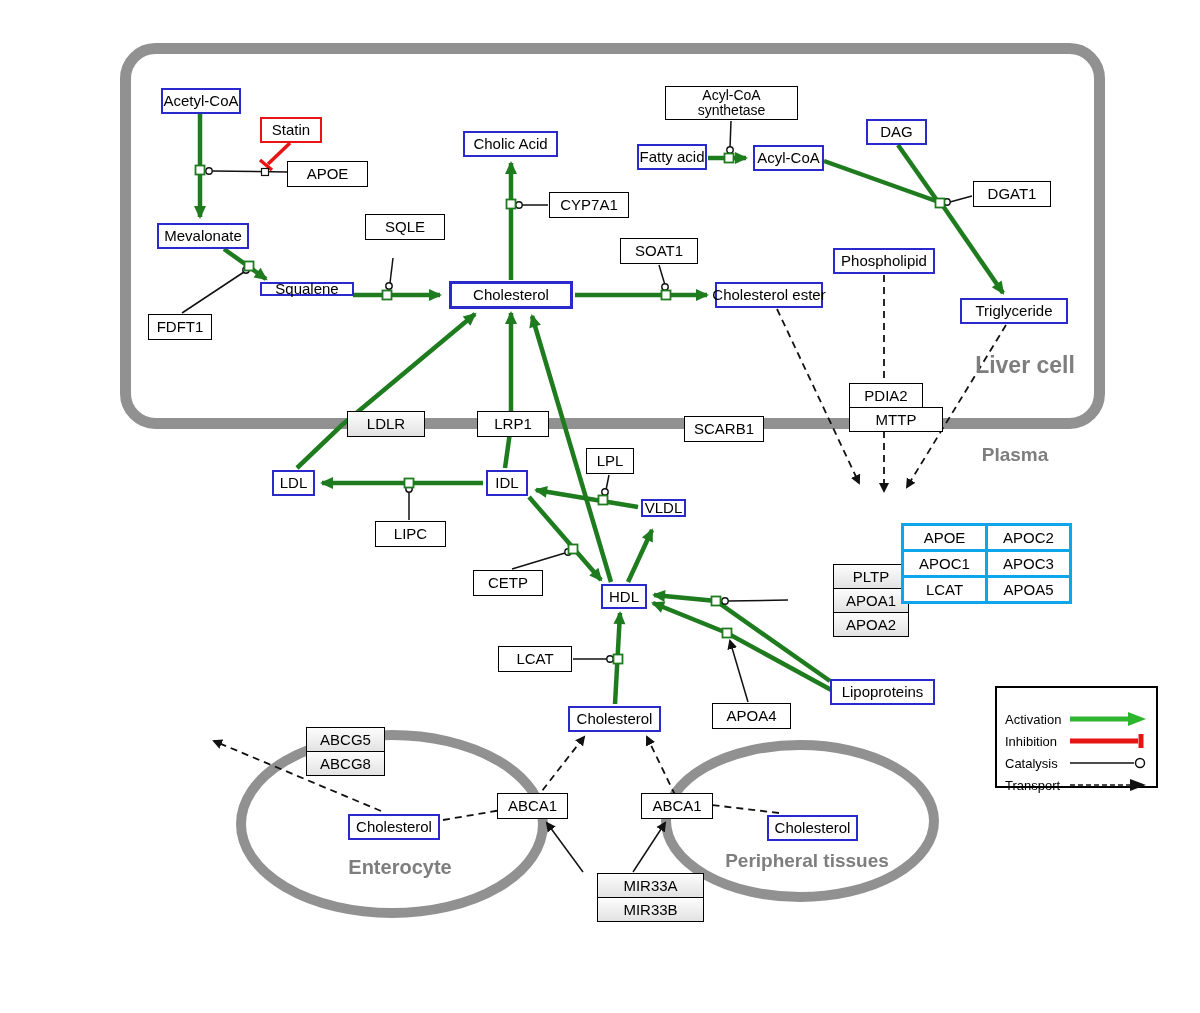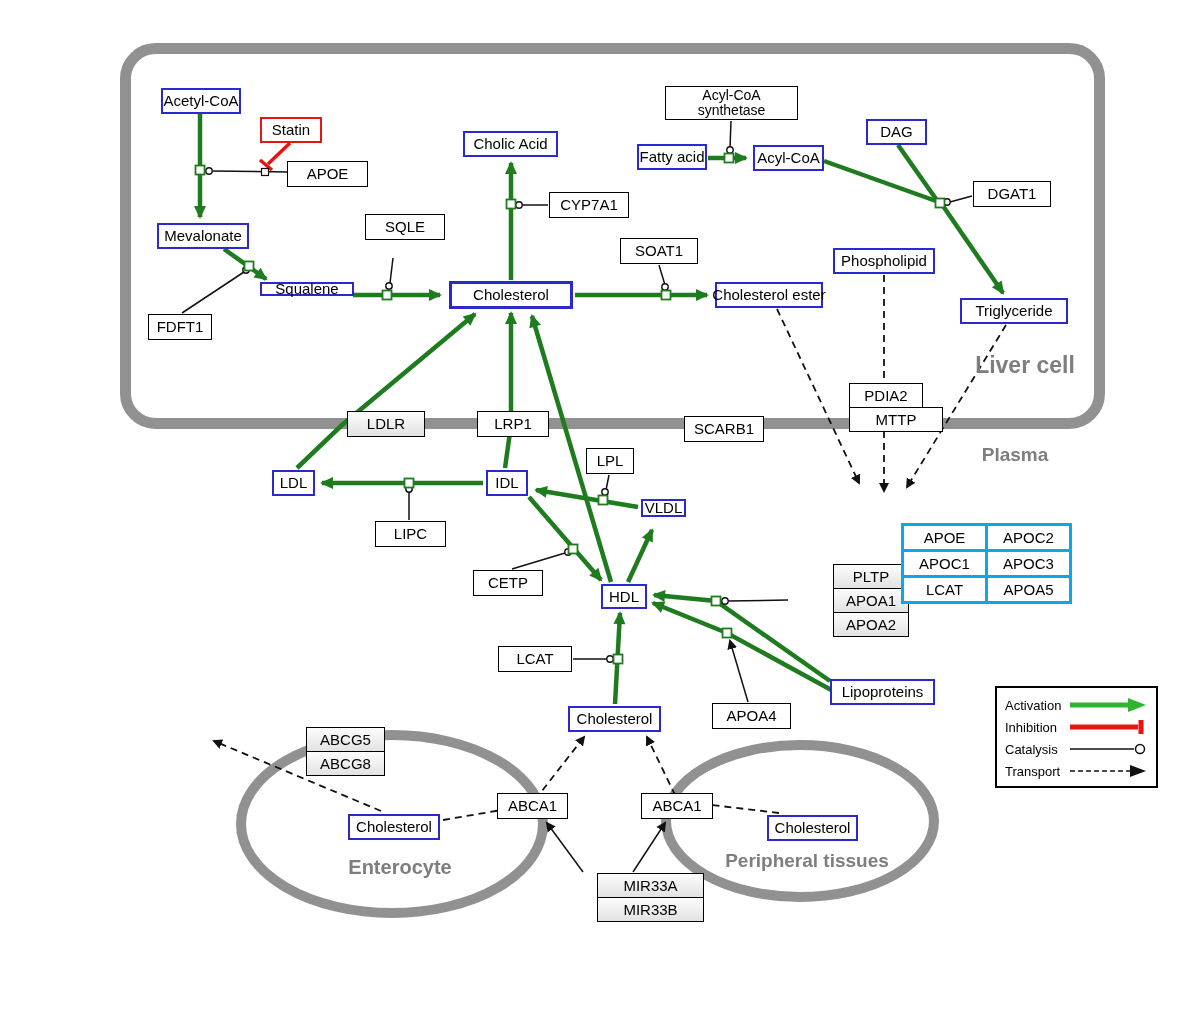--- a/index.html
+++ b/index.html
@@ -27,21 +27,21 @@
         font-size:15px;line-height:1.05;background:#fff;color:#000;text-align:center;white-space:nowrap;}
   .metabolite{border:2px solid var(--metabolite-blue);}
   .metabolite.strong{border-width:3px;}
   .protein{border:1px solid #000;}
   .protein.gray{background:linear-gradient(180deg,#fdfdfd 0%,#e2e2e2 100%);margin-left:44px;}
   .drug{border:2px solid var(--inhibition-red);}
   .twoline{flex-direction:column;font-size:14px;line-height:15px;}
   .region{position:absolute;font-weight:bold;color:#7e7e7e;text-align:center;}
   .apo-table{position:absolute;border-collapse:collapse;}
   .apo-table td{border:3px solid #0ea5e9;width:81px;height:23px;text-align:center;font-size:15px;background:#fff;padding:0;}
-  .legend{position:absolute;box-sizing:border-box;border:2px solid #000;background:#fff;padding:6px 8px;}
+  .legend{position:absolute;box-sizing:border-box;border:2px solid #000;background:#fff;padding:20px 8px;}
   .legend-row{display:flex;justify-content:space-between;align-items:center;height:22px;}
   .legend-label{font-size:13px;color:#000;}
   .lg-act{stroke:var(--legend-green);stroke-width:5;}
   .lg-act-head{fill:var(--legend-green);}
   .lg-inh{stroke:var(--inhibition-red);stroke-width:5;}
   .lg-cat{stroke:#111;stroke-width:1.5;}
   .lg-cat-circle{fill:#fff;stroke:#111;stroke-width:1.5;}
   .lg-trans{stroke:#111;stroke-width:1.6;stroke-dasharray:5 3;}
   .lg-trans-head{fill:#111;}
 </style>

